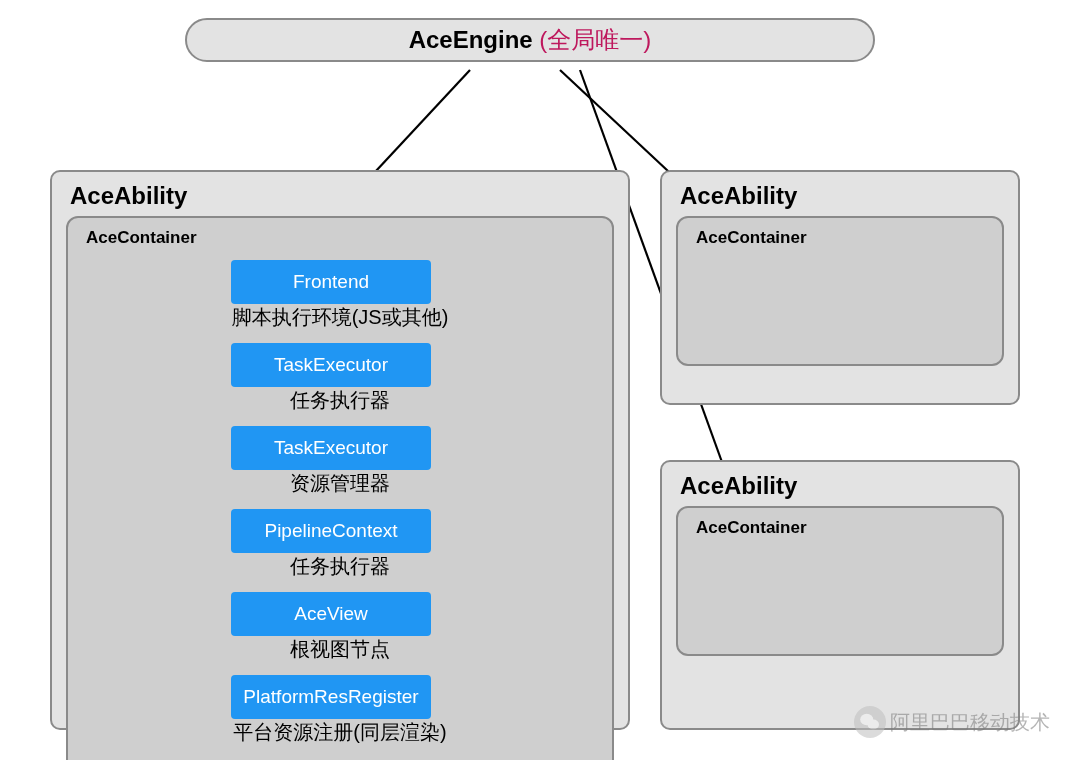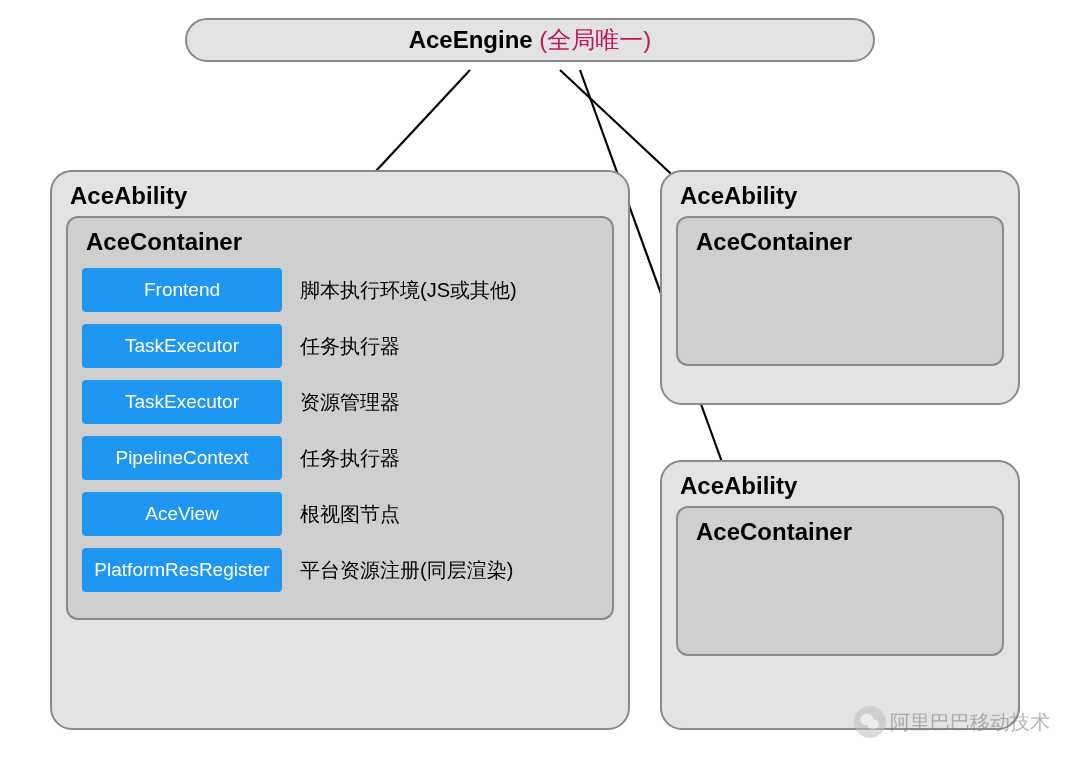--- a/index.html
+++ b/index.html
@@ -24,45 +24,46 @@
     justify-content: center;
     font-size: 24px;
     color: #000;
   }
   .engine-box b { font-weight: 700; }
   .engine-note { color: #be185d; font-weight: 400; }
   .ability-box {
     position: absolute;
     background: #e3e3e3;
     border: 2px solid #8a8a8a;
-    border-radius: 22px;
+    border-radius: 10px;
     padding: 10px 14px 14px 14px;
   }
   .ability-title {
     font-size: 24px;
     font-weight: 700;
     margin-bottom: 6px;
     padding-left: 4px;
   }
   .container-box {
     background: #cfcfcf;
     border: 2px solid #8a8a8a;
     border-radius: 12px;
     padding: 10px 14px 14px 14px;
   }
   .container-title {
-    font-size: 24px;
+    font-size: 17px;
     font-weight: 700;
     margin-bottom: 12px;
     padding-left: 4px;
   }
   .comp-row {
     display: flex;
     align-items: center;
     margin-bottom: 12px;
+    flex-direction: column;
   }
   .comp-box {
     background: #2096f3;
     color: #fff;
     border-radius: 4px;
     width: 200px;
     height: 44px;
     display: flex;
     align-items: center;
     justify-content: center;

